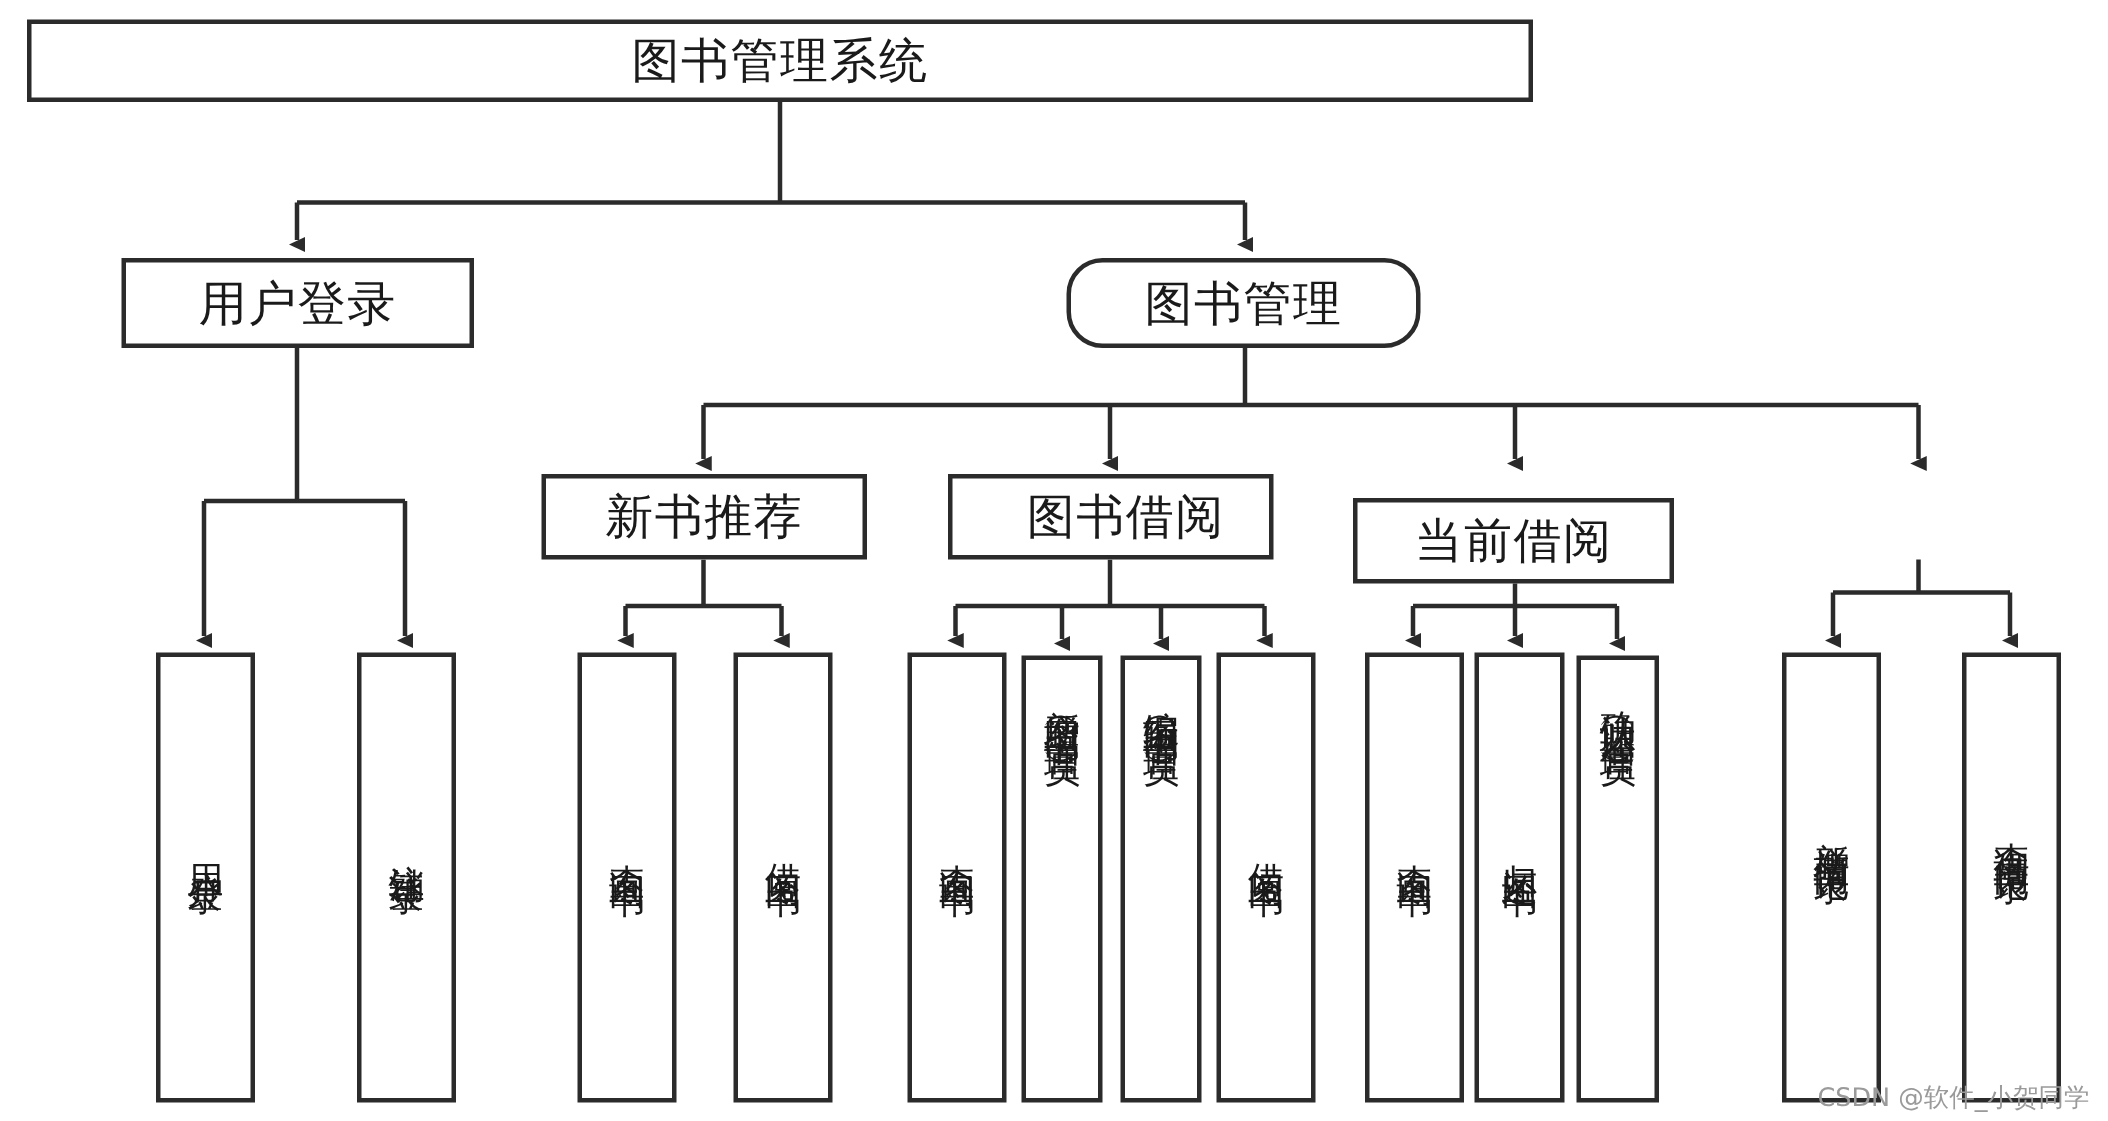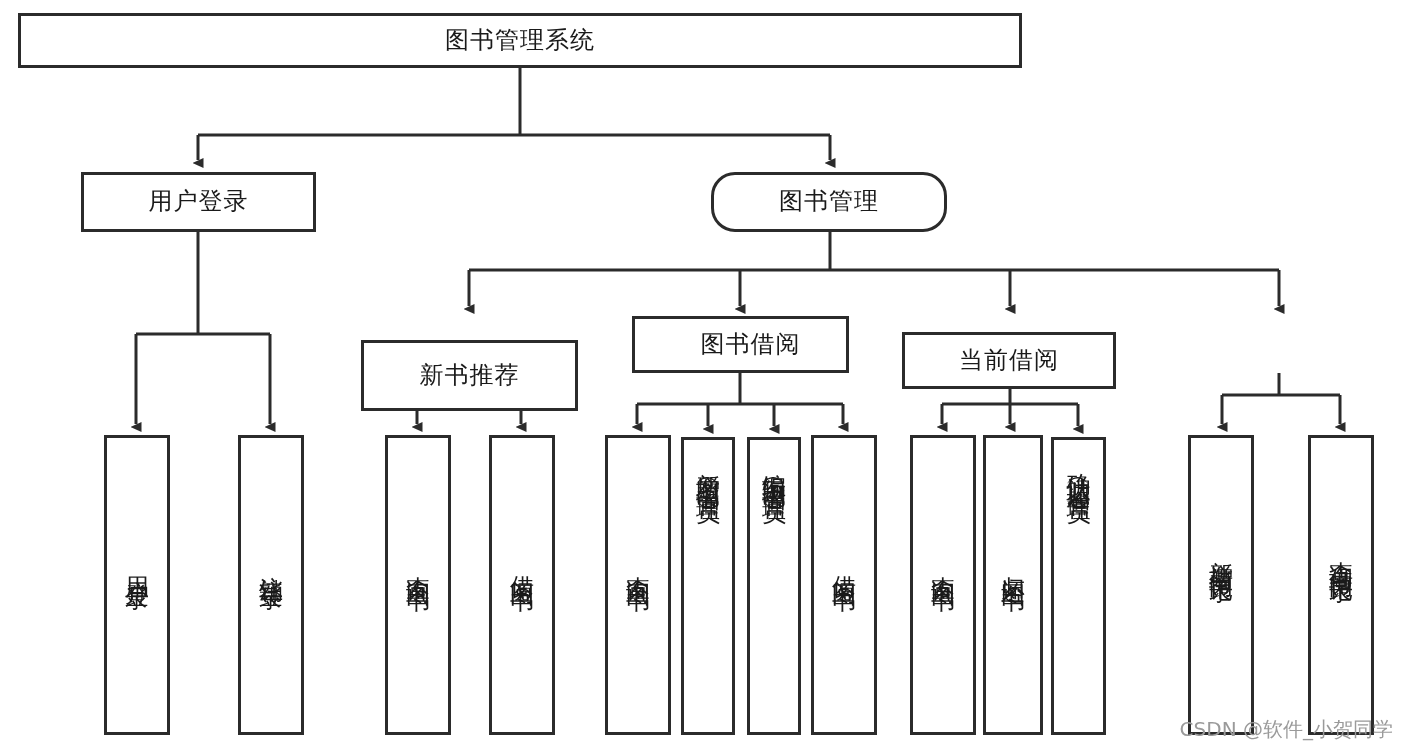--- a/index.html
+++ b/index.html
@@ -21,21 +21,21 @@
     position: absolute;
     box-sizing: border-box;
     border: 3px solid #2b2b2b;
     background: #ffffff;
     display: flex;
     align-items: center;
     justify-content: center;
     color: #1a1a1a;
   }
   .node-label {
-    font-size: 24px;
+    font-size: 32px;
     line-height: 1.15;
     letter-spacing: 1px;
     white-space: nowrap;
     color: #1a1a1a;
   }
   .node.leaf {
     align-items: flex-start;
     justify-content: center;
     padding-top: 14px;
   }
@@ -58,21 +58,21 @@
     left: 0;
     top: 0;
     width: 1405px;
     height: 747px;
     pointer-events: none;
   }
   .watermark {
     position: absolute;
     right: 12px;
     bottom: 4px;
-    font-size: 20px;
+    font-size: 17px;
     color: #9a9a9a;
     white-space: nowrap;
   }
 </style>
 </head>
 <body>
 
 <div id="canvas">
 
   <svg class="edges" viewBox="0 0 1405 747">
@@ -129,21 +129,21 @@
     <span class="node-label">图书管理系统</span>
   </div>
 
   <div class="node" style="left:81px; top:172px; width:235px; height:60px;">
     <span class="node-label">用户登录</span>
   </div>
   <div class="node" style="left:711px; top:172px; width:236px; height:60px;border-radius:24px;">
     <span class="node-label">图书管理</span>
   </div>
 
-  <div class="node" style="left:361px; top:316px; width:217px; height:71px;margin-top:24px;">
+  <div class="node" style="left:361px; top:316px; width:217px; height:57px;">
     <span class="node-label">新书推荐</span>
   </div>
   <div class="node" style="left:632px; top:316px; width:217px; height:57px;padding-left:20px;">
     <span class="node-label">图书借阅</span>
   </div>
   <div class="node" style="left:902px; top:332px; width:214px; height:57px;">
     <span class="node-label">当前借阅</span>
   </div>
 
   <div class="node leaf low" style="left:104px; top:435px; width:66px; height:300px;">

